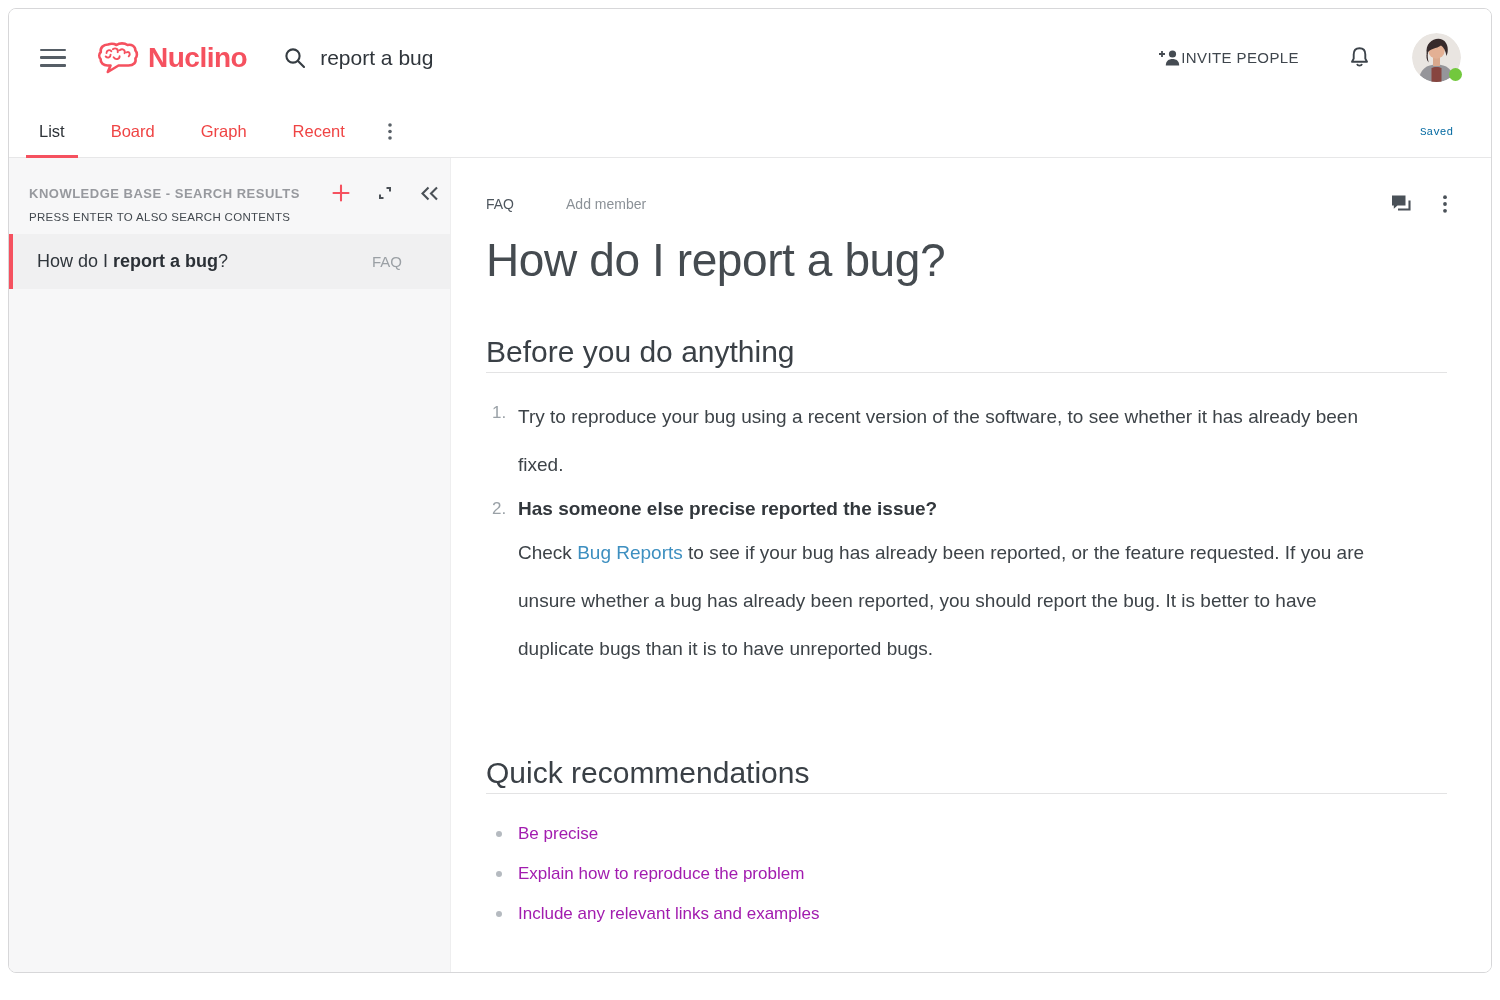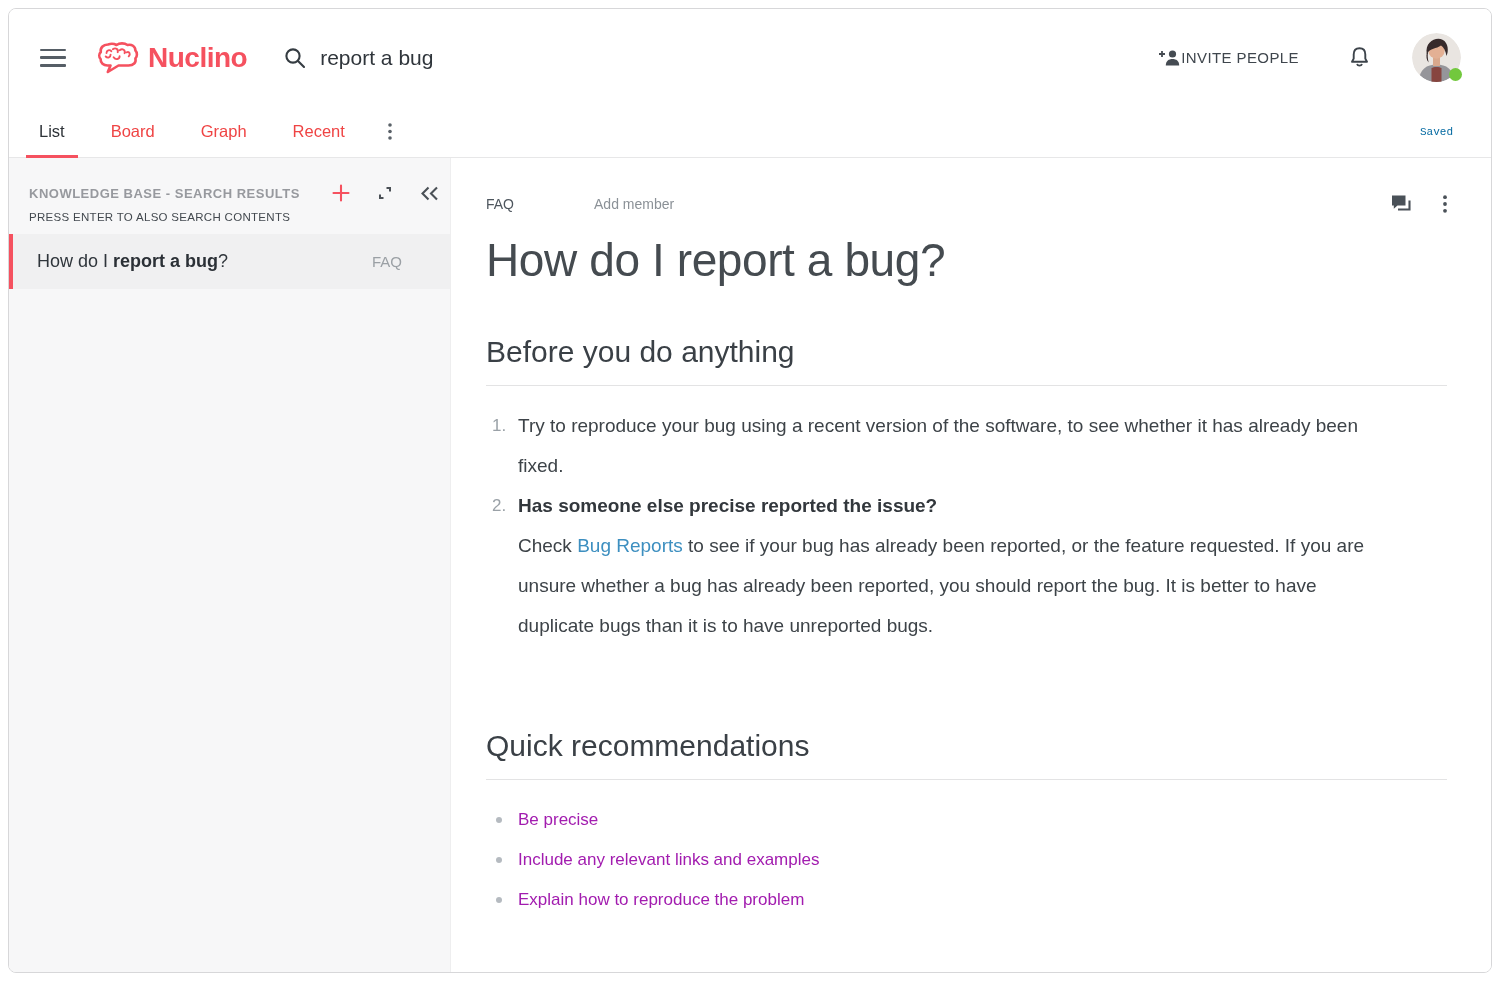--- a/index.html
+++ b/index.html
@@ -51,33 +51,33 @@
   .sb-item { margin-top:11px; height:55px; background:#f0f0f1; border-left:4px solid #f5515f;
              display:flex; align-items:center; padding:0 48px 0 24px; cursor:pointer; }
   .sb-item-name { font-size:18px; color:#2f353b; white-space:nowrap; }
   .sb-item-name b { font-weight:700; color:#2b3036; }
   .sb-item-tag { margin-left:auto; font-size:15px; color:#9ba0a5; }
 
   
   .main { flex:1; min-width:0; padding:36px 44px 0 35px; background:#fff; }
   .doc-top { display:flex; align-items:center; }
   .crumb { font-size:14px; color:#4e565e; cursor:pointer; }
-  .add-member { margin-left:80px; font-size:14px; color:#8b9197; cursor:pointer; }
+  .add-member { margin-left:52px; font-size:14px; color:#8b9197; cursor:pointer; }
   .doc-top-icons { margin-left:auto; display:flex; align-items:center; gap:30px; }
   .doc-top-icons > span { display:flex; cursor:pointer; }
   h1.doc-title { margin-top:20px; font-size:46px; font-weight:300; color:#454b50; letter-spacing:-0.4px; line-height:1.18; }
-  h2.sec-heading { font-size:30px; font-weight:300; color:#3a4046; padding-bottom:16px;
+  h2.sec-heading { font-size:30px; font-weight:300; color:#3a4046; padding-bottom:3px;
                    border-bottom:1px solid #e3e3e4; }
   .sec-1 h2 { margin-top:48px; }
   .sec-2 h2 { margin-top:83px; }
   ol.num-list { list-style:none; margin-top:20px; max-width:900px; }
   ol.num-list > li { position:relative; padding-left:32px; }
   .li-num { position:absolute; left:6px; top:0; font-size:17px; color:#9aa1a7; line-height:40px; }
   .li-title { font-size:19px; font-weight:700; color:#32373c; line-height:40px; }
-  .li-body { font-size:19px; color:#3d4348; line-height:40px; max-width:880px; }
+  .li-body { font-size:19px; color:#3d4348; line-height:48px; max-width:880px; }
   .li-body a { color:#3d8fc0; text-decoration:none; cursor:pointer; }
   ul.dot-list { list-style:none; margin-top:20px; }
   ul.dot-list > li { position:relative; padding-left:32px; font-size:17px; color:#a21caf; line-height:40px; }
   ul.dot-list > li::before { content:""; position:absolute; left:10px; top:17px; width:6px; height:6px;
                              border-radius:50%; background:#b5bac0; }
 </style>
 </head>
 <body>
 
 <div class="stage">
@@ -234,21 +234,21 @@
               <div class="li-title">Has someone else precise reported the issue?</div>
               <div class="li-body"><span>Check </span><a>Bug Reports</a><span> to see if your bug has already been reported, or the feature requested. If you are unsure whether a bug has already been reported, you should report the bug. It is better to have duplicate bugs than it is to have unreported bugs.</span></div>
             </li>
           </ol>
         </div>
 
         <div class="sec-2">
           <h2 class="sec-heading">Quick recommendations</h2>
           <ul class="dot-list">
             <li>Be precise</li>
+            <li>Explain how to reproduce the problem</li>
             <li>Include any relevant links and examples</li>
-            <li>Explain how to reproduce the problem</li>
           </ul>
         </div>
       </div>
 
     </div>
   </div>
 </div>
 
 </body></html>

